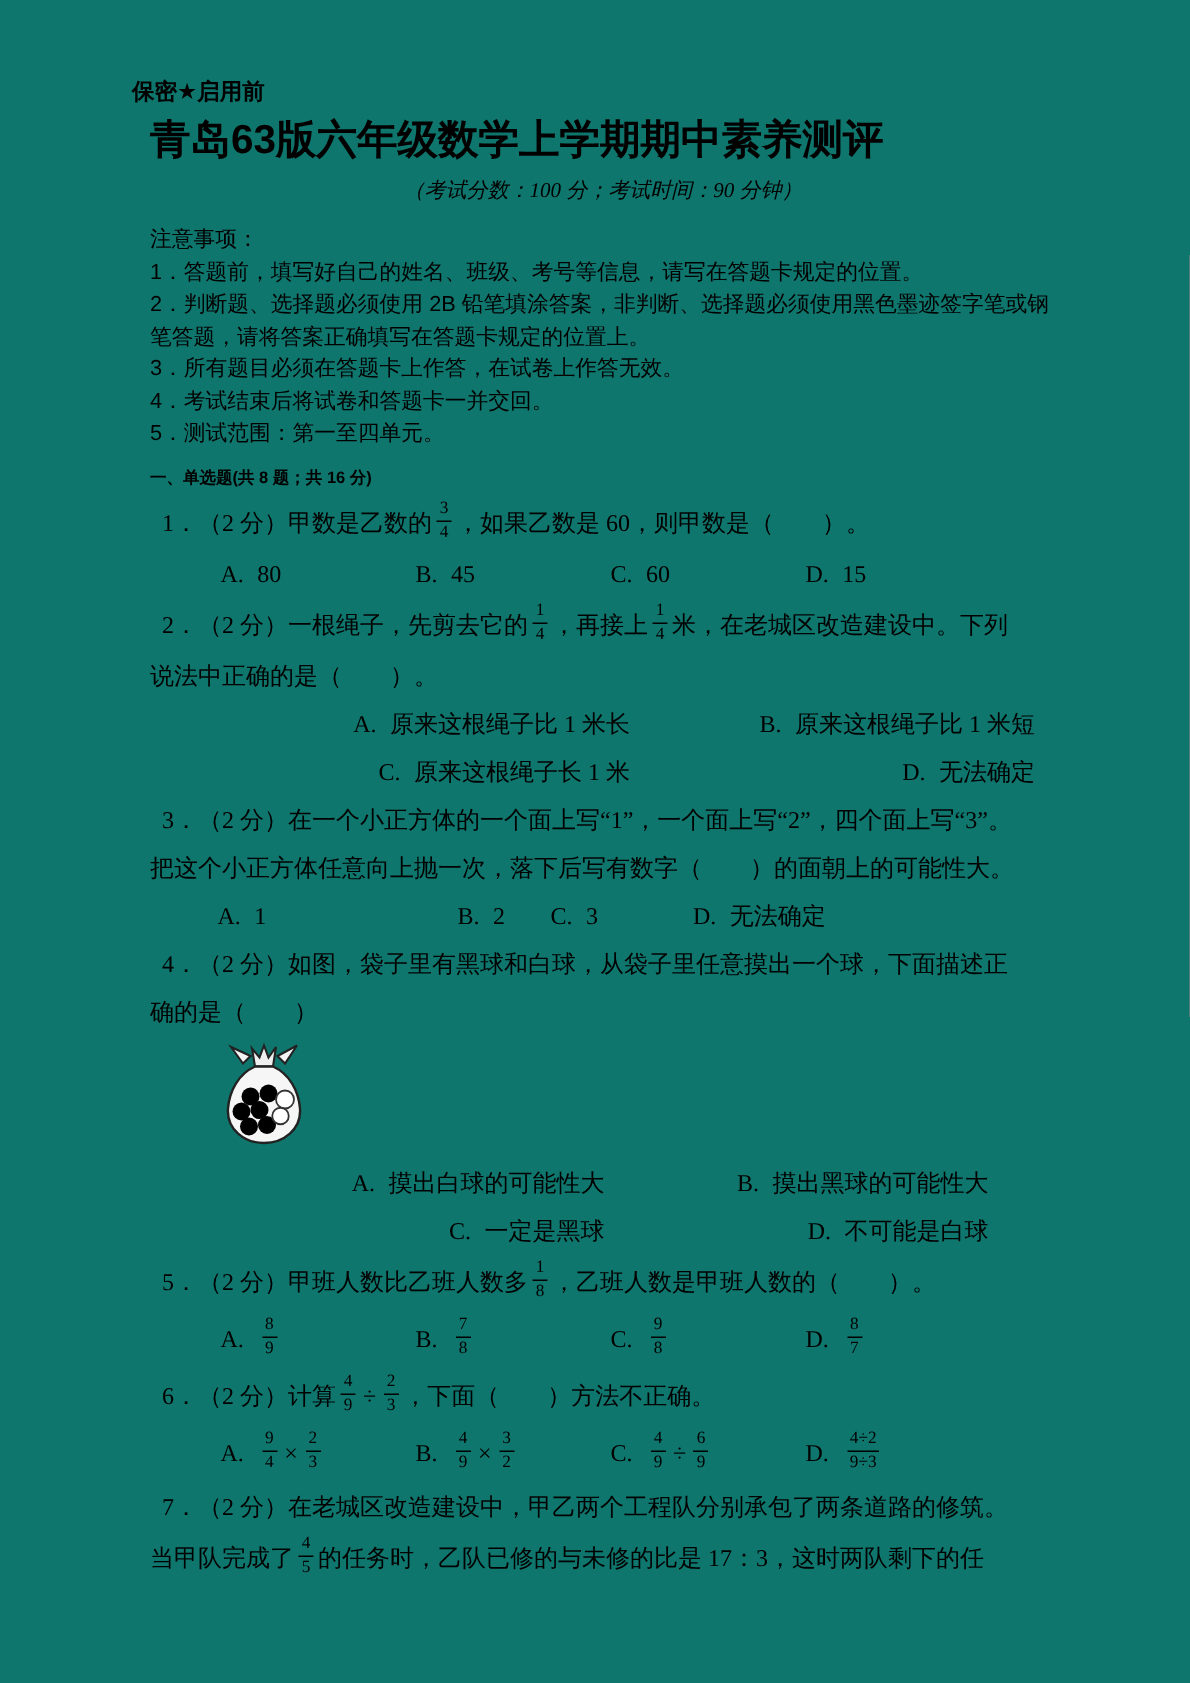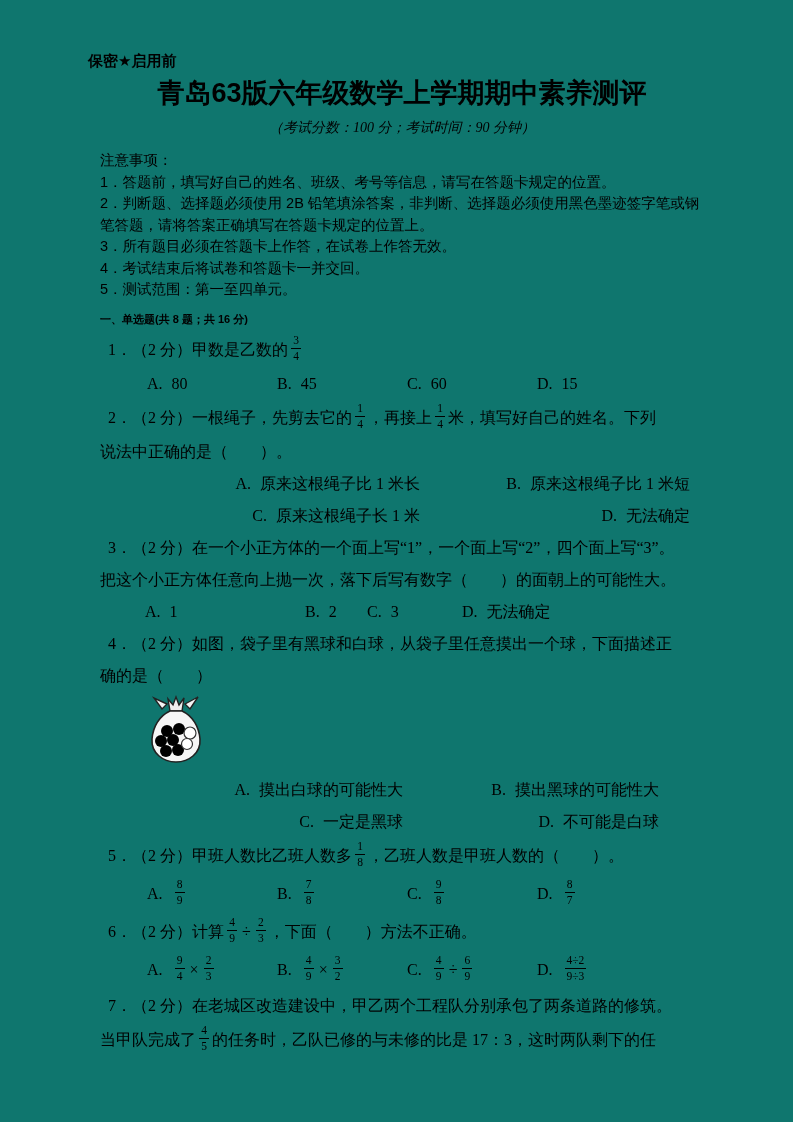--- a/index.html
+++ b/index.html
@@ -10,21 +10,21 @@
     font-family:"Liberation Serif","DejaVu Serif",serif;
     overflow:hidden;
   }
   .security {
     position:absolute; left:88px; top:52px;
     font-family:"Liberation Sans","DejaVu Sans",sans-serif;
     font-weight:bold; font-size:15px;
   }
   .content { position:absolute; left:100px; top:0; width:604px; }
   .title {
-    margin:76px 0 0; text-align:center;
+    margin:76px 0 0; 
     font-family:"Liberation Sans","DejaVu Sans",sans-serif;
     font-weight:700; font-size:27px; line-height:34px;
   }
   .subtitle { margin-top:8px; text-align:center; font-size:14px; font-style:italic; line-height:20px; }
   .notes {
     margin-top:12px;
     font-family:"Liberation Sans","DejaVu Sans",sans-serif;
     font-size:14.5px; line-height:21.5px;
   }
   .section-heading {
@@ -73,33 +73,33 @@
       <div>2．判断题、选择题必须使用 2B 铅笔填涂答案，非判断、选择题必须使用黑色墨迹签字笔或钢笔答题，请将答案正确填写在答题卡规定的位置上。</div>
       <div>3．所有题目必须在答题卡上作答，在试卷上作答无效。</div>
       <div>4．考试结束后将试卷和答题卡一并交回。</div>
       <div>5．测试范围：第一至四单元。</div>
     </div>
 
     <div class="section-heading">一、单选题(共 8 题；共 16 分)</div>
 
     <div class="q">
       <div class="q-line q-first tall">
-        <span>1．（2 分）甲数是乙数的</span><span class="frac"><span class="fnum">3</span><span class="fden">4</span></span>
+        <span>1．（2 分）甲数是乙数的</span><span class="frac"><span class="fnum">3</span><span class="fden">4</span></span><span>，如果乙数是 60，则甲数是（　　）。</span>
       </div>
       <div class="opt-row cols4">
         <span class="cell"><span class="opt-label">A.</span><span>80</span></span>
         <span class="cell"><span class="opt-label">B.</span><span>45</span></span>
         <span class="cell"><span class="opt-label">C.</span><span>60</span></span>
         <span class="cell"><span class="opt-label">D.</span><span>15</span></span>
       </div>
     </div>
 
     <div class="q">
       <div class="q-line q-first tall">
-        <span>2．（2 分）一根绳子，先剪去它的</span><span class="frac"><span class="fnum">1</span><span class="fden">4</span></span><span>，再接上</span><span class="frac"><span class="fnum">1</span><span class="fden">4</span></span><span>米，填写好自己的姓名。下列</span>
+        <span>2．（2 分）一根绳子，先剪去它的</span><span class="frac"><span class="fnum">1</span><span class="fden">4</span></span><span>，再接上</span><span class="frac"><span class="fnum">1</span><span class="fden">4</span></span><span>米，在老城区改造建设中。下列</span>
       </div>
       <div class="q-line">说法中正确的是（　　）。</div>
       <div class="opt-row cols2">
         <span class="cell"><span class="opt-label">A.</span><span>原来这根绳子比 1 米长</span></span>
         <span class="cell"><span class="opt-label">B.</span><span>原来这根绳子比 1 米短</span></span>
       </div>
       <div class="opt-row cols2">
         <span class="cell"><span class="opt-label">C.</span><span>原来这根绳子长 1 米</span></span>
         <span class="cell"><span class="opt-label">D.</span><span>无法确定</span></span>
       </div>

